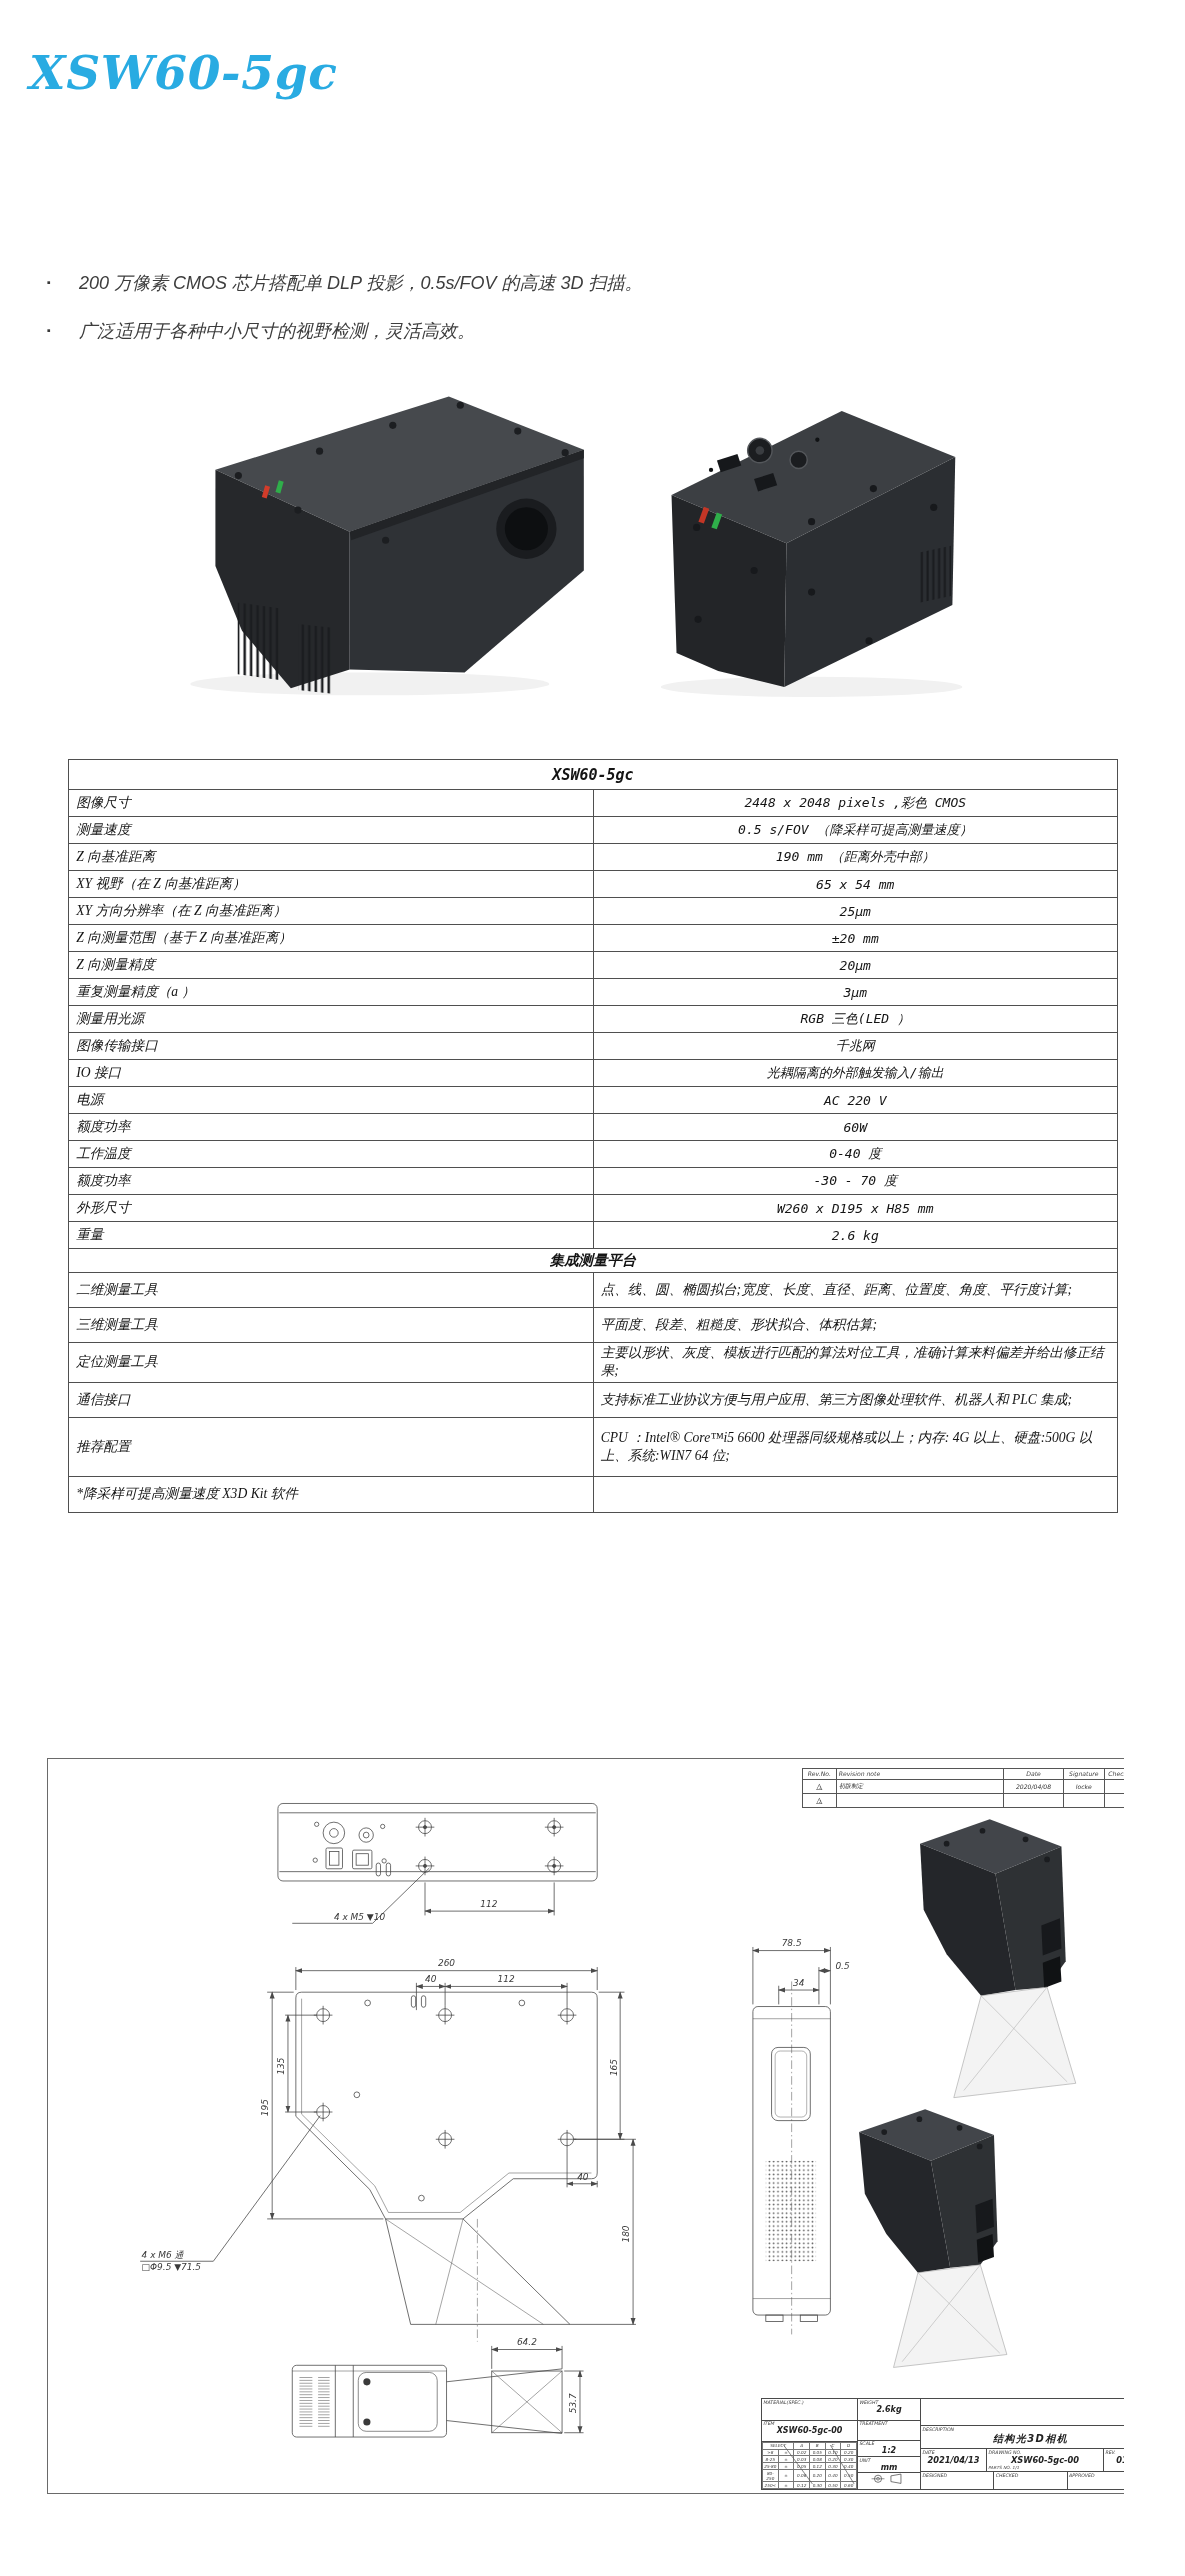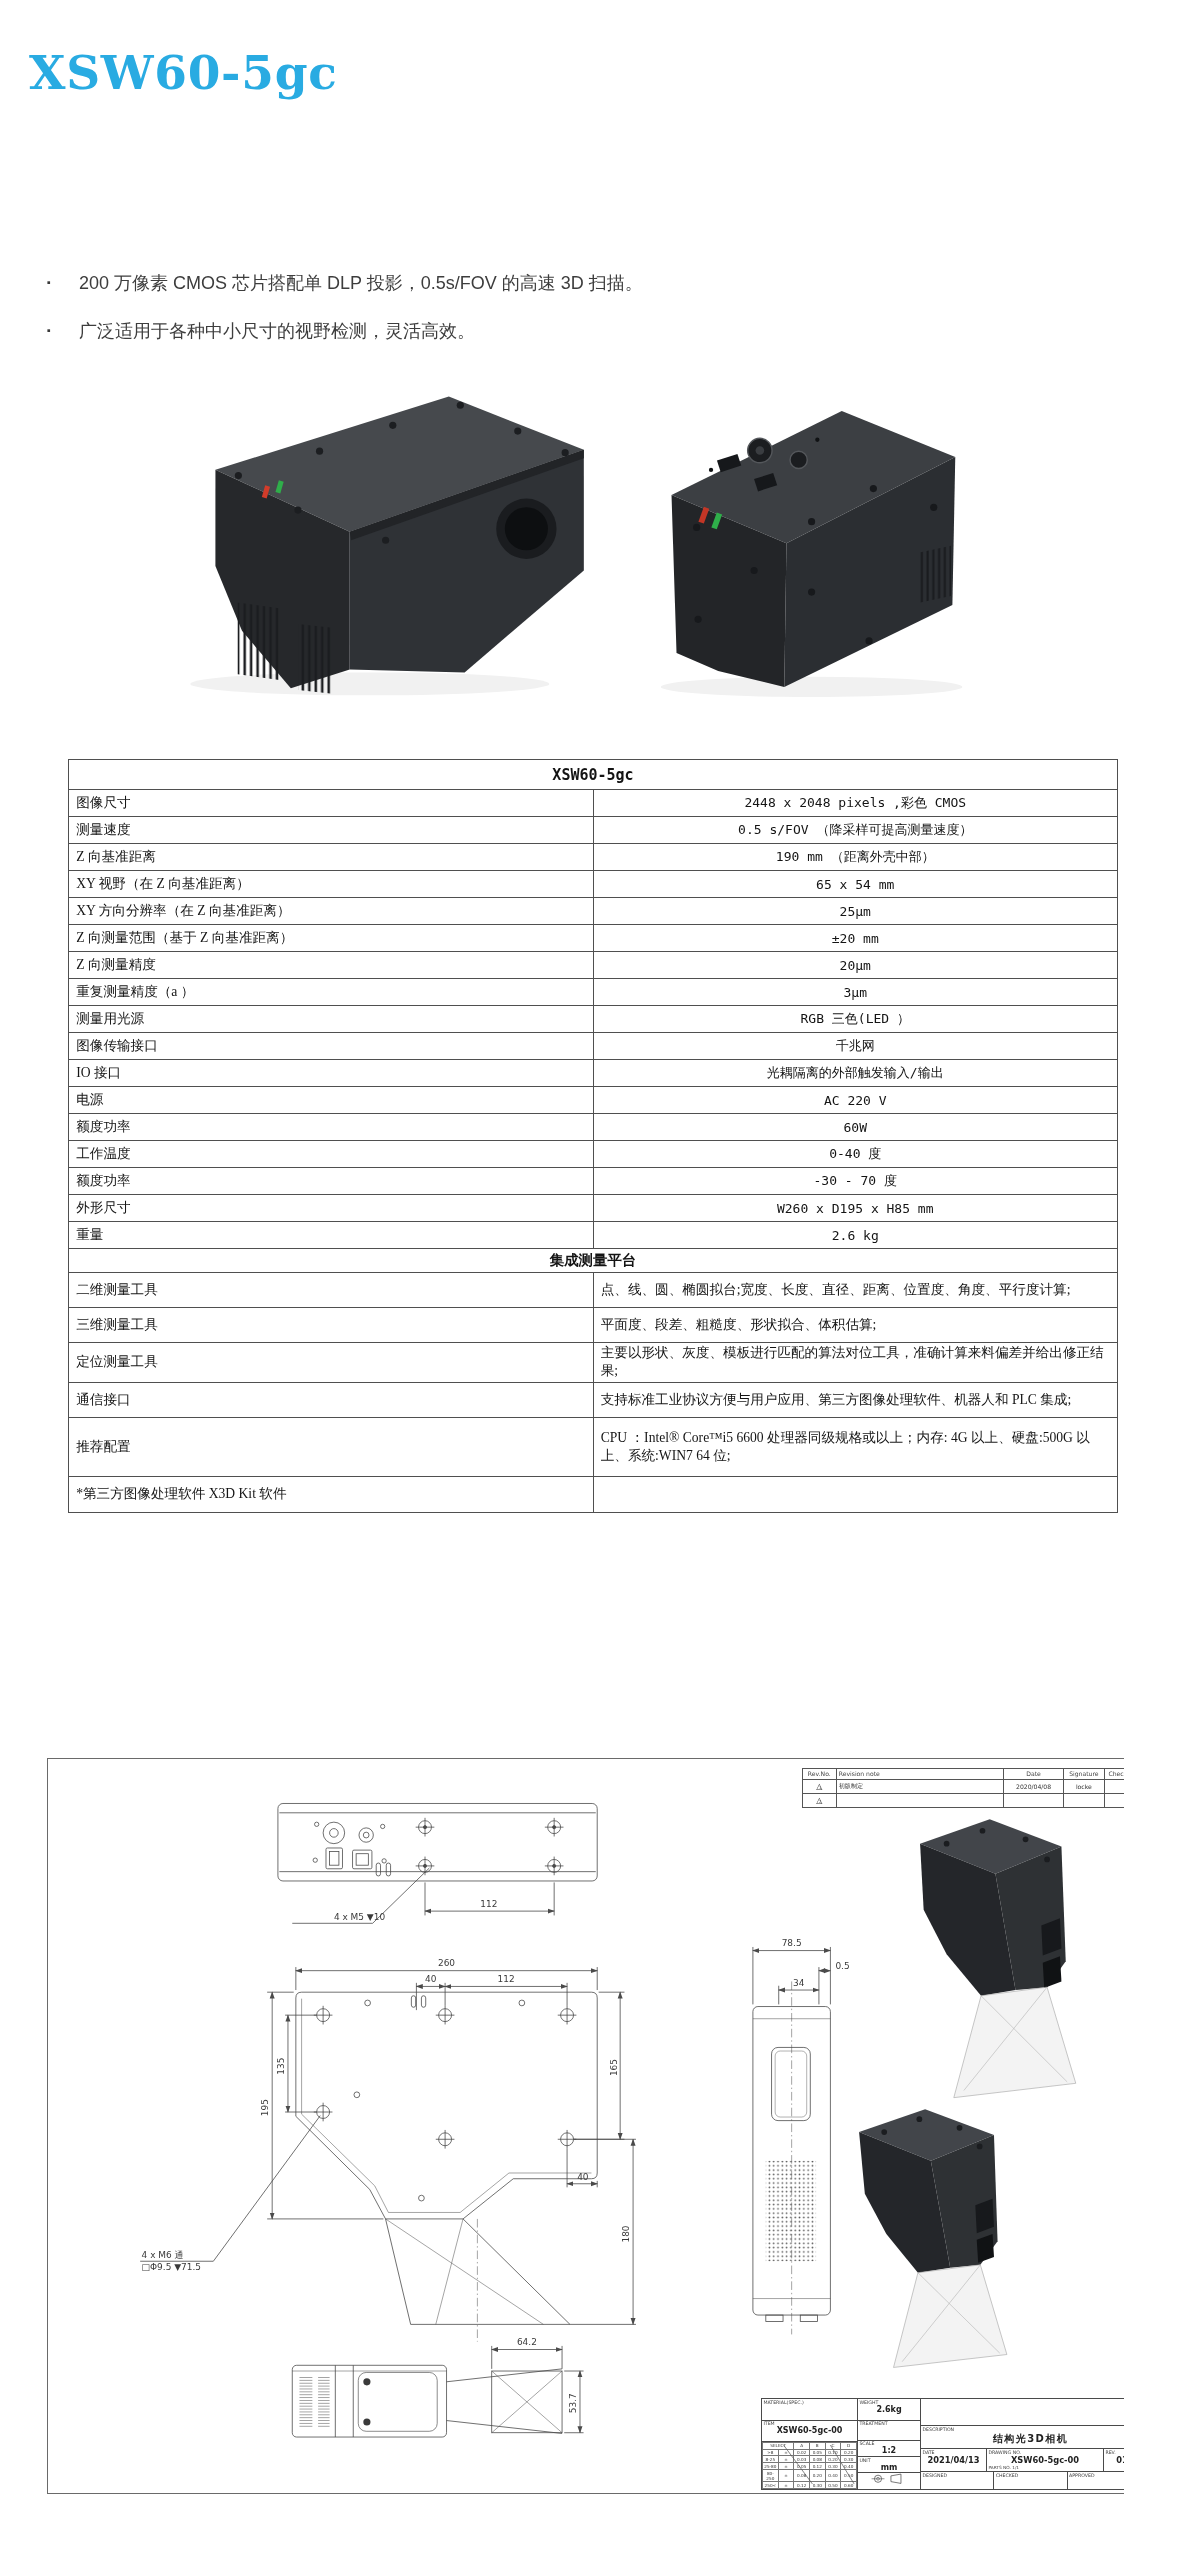--- a/index.html
+++ b/index.html
@@ -1,17 +1,17 @@
 <!DOCTYPE html>
 <html style="font-size:11.5px"><head>
 <meta charset="utf-8">
 <style>
   html,body{margin:0;padding:0;background:#ffffff;}
   .page{position:relative;width:1124px;height:2576px;background:#fff;overflow:hidden;
-        font-family:"Liberation Sans",sans-serif;color:#222;}
+        font-family:"Liberation Sans",sans-serif;color:#222;font-style:italic;}
 
   
   .title{position:absolute;left:29px;top:45px;font-family:"DejaVu Serif",serif;
          font-weight:bold;font-size:47px;letter-spacing:0.7px;color:#29abe2;}
   .bullets{position:absolute;left:47px;top:271px;width:861px;}
   .bullet-row{display:flex;align-items:flex-start;margin-bottom:24.4px;}
   .bullet-mark{font-size:10.8px;color:#3a3a3a;margin-top:5px;width:32px;}
   .bullet-text{font-size:18px;color:#3d3d3d;font-family:"Liberation Sans",sans-serif;}
 
   
@@ -241,21 +241,21 @@
         </tr>
     <tr class="int">
           <td class="lab">通信接口</td>
           <td class="val">支持标准工业协议方便与用户应用、第三方图像处理软件、机器人和 PLC 集成;</td>
         </tr>
     <tr class="int tall">
           <td class="lab">推荐配置</td>
           <td class="val">CPU ：Intel® Core™i5 6600 处理器同级规格或以上；内存: 4G 以上、硬盘:500G 以上、系统:WIN7 64 位;</td>
         </tr>
     <tr class="foot">
-          <td class="lab">*第三方图像处理软件 X3D Kit 软件</td>
+          <td class="lab">*降采样可提高测量速度 X3D Kit 软件</td>
           <td class="val"></td>
         </tr>
   </tbody>
     </table>
 
   <div class="draw">
 
     <svg class="views" viewBox="0 0 1535 1023">
       <defs>
         <marker id="ae" viewBox="0 0 10 10" refX="9" refY="5" markerWidth="9" markerHeight="9" orient="auto-start-reverse">

